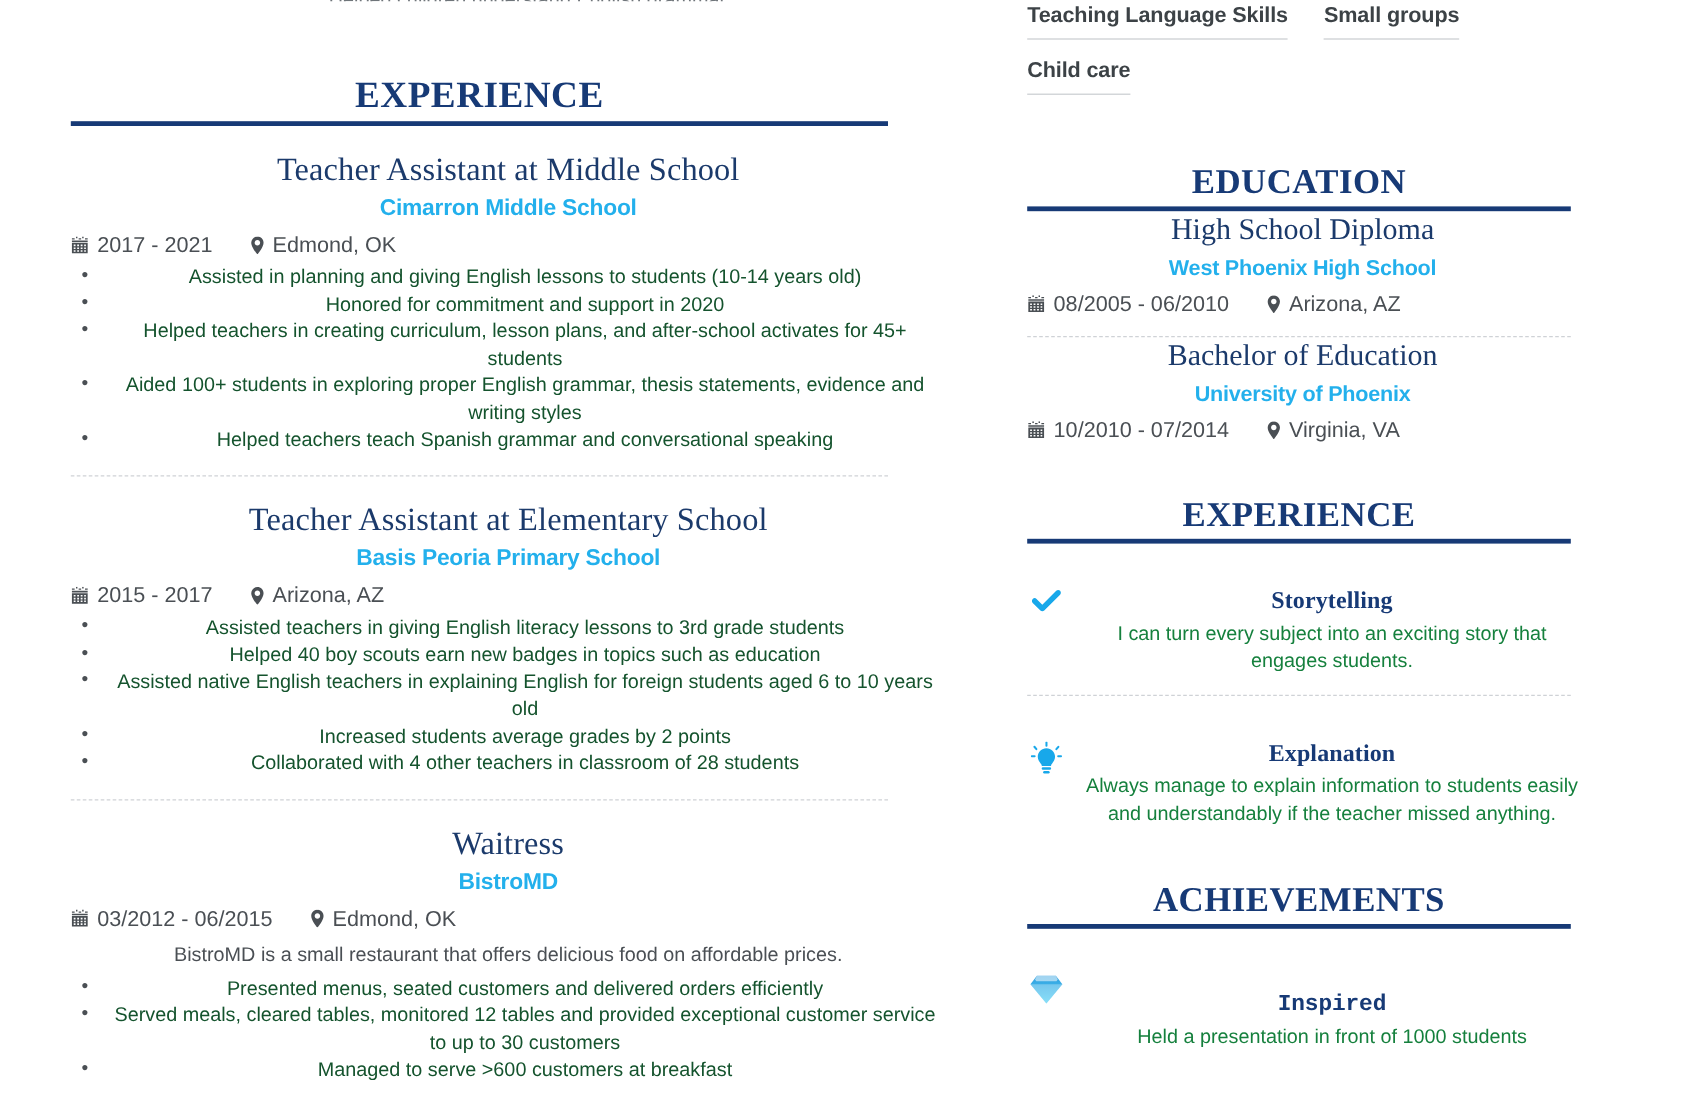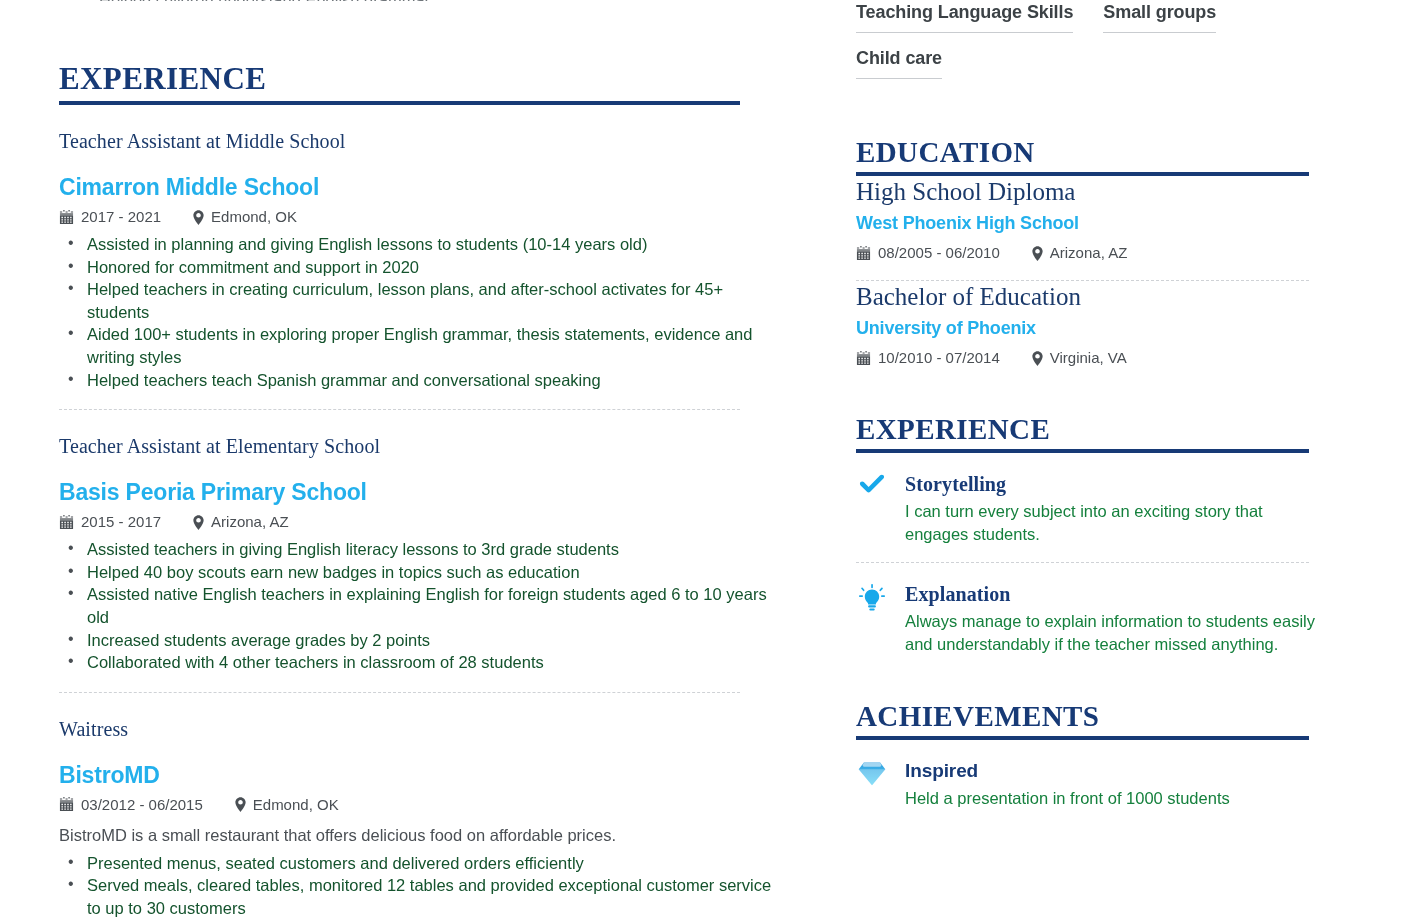--- a/index.html
+++ b/index.html
@@ -16,20 +16,21 @@
     color: #3c4044;
     -webkit-font-smoothing: antialiased;
   }
 
   .page {
     position: relative;
     width: 1410px;
     height: 777px;
     display: flex;
     align-items: flex-start;
+    text-align: center;
   }
 
   
   .col-left {
     width: 790px;
     padding-left: 59px;
     padding-right: 2px;
     padding-top: 0px;
   }
   .col-gap { width: 66px; }
@@ -59,41 +60,41 @@
     padding-bottom: 4px;
     border-bottom: 4px solid #173a76;
     width: 453px;
   }
 
   
   .entry { padding-top: 20px; }
 
   .entry-title {
     font-family: "Liberation Serif", serif;
-    font-size: 20px;
+    font-size: 27px;
     line-height: 33px;
     color: #1b3a6b;
     font-weight: normal;
     letter-spacing: 0.1px;
   }
   .entry-org {
     font-family: "Liberation Sans", sans-serif;
-    font-size: 23px;
+    font-size: 19px;
     line-height: 26px;
     font-weight: bold;
     color: #23b0ec;
-    margin-top: 16px;
+    margin-top: 3px;
     letter-spacing: -0.2px;
   }
   .meta-row {
     display: flex;
     align-items: center;
     gap: 10px;
     margin-top: 6px;
-    font-size: 15px;
+    font-size: 18px;
     line-height: 22px;
     color: #4a4f54;
   }
   .meta-item {
     display: flex;
     align-items: center;
     gap: 7px;
     white-space: nowrap;
   }
   .meta-item.second { margin-left: 22px; }
@@ -171,43 +172,44 @@
     font-weight: bold;
     color: #23b0ec;
     margin-top: 4px;
     letter-spacing: -0.2px;
   }
 
   
   .str-entry {
     display: flex;
     gap: 17px;
-    padding-top: 18px;
+    padding-top: 35px;
     align-items: flex-start;
   }
   .str-icon {
     flex: 0 0 32px;
     width: 32px;
     display: flex;
     justify-content: center;
     padding-top: 3px;
   }
   .str-body { flex: 1 1 auto; }
   .str-name {
     font-family: "Liberation Serif", serif;
     font-weight: bold;
     font-size: 20px;
     line-height: 26px;
     color: #173a76;
     letter-spacing: 0.1px;
   }
   .str-name.sans {
-    font-family: Liberation Sans, sans-serif;
+    font-family: Liberation Mono, monospace;
     font-size: 19px;
     letter-spacing: -0.1px;
+    margin-top: 15px;
   }
   .str-text {
     font-size: 16.5px;
     line-height: 23px;
     color: #15803d;
     margin-top: 3px;
   }
 
   .gap-lg { height: 44px; }
 

